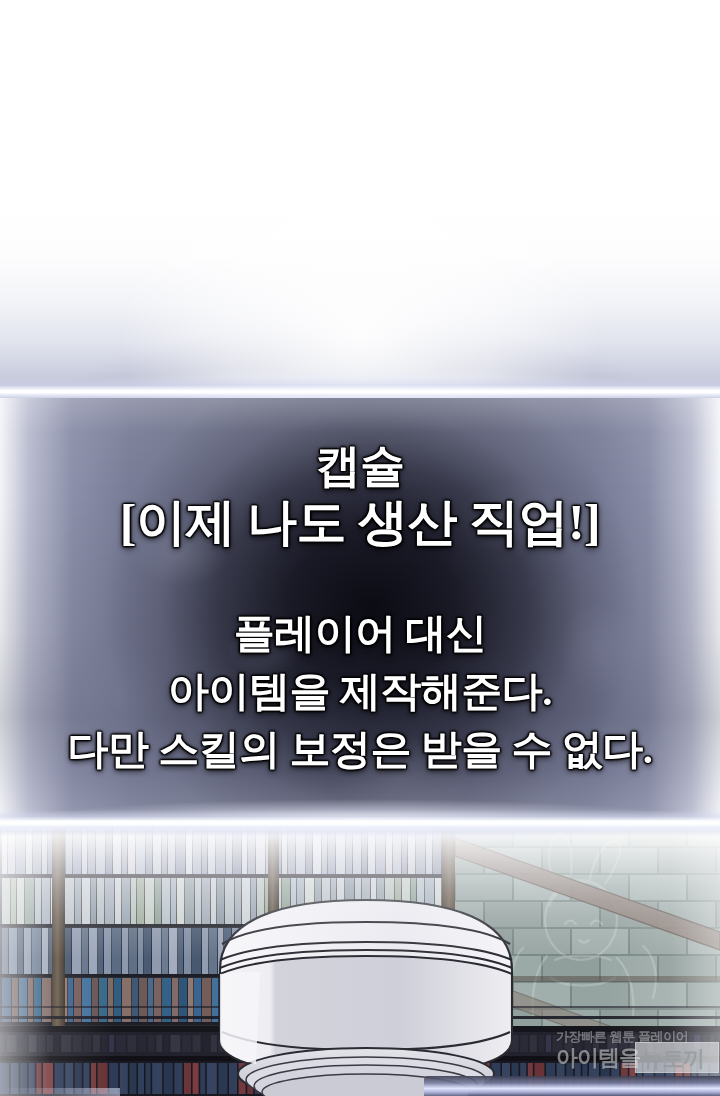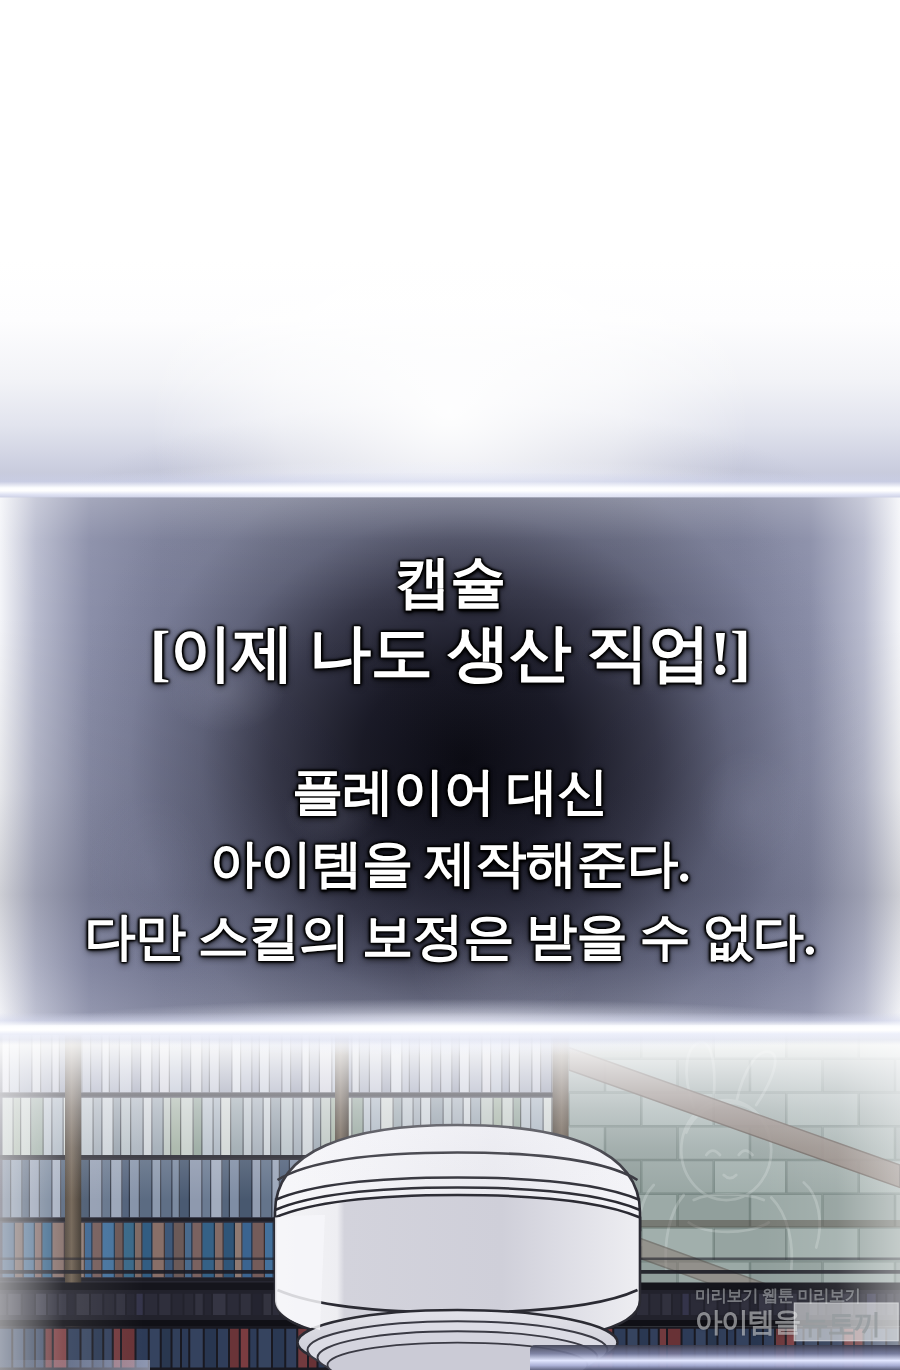--- a/index.html
+++ b/index.html
@@ -938,21 +938,21 @@
     <ellipse cx="158" cy="194" rx="104" ry="18" fill="#cbcbd6" stroke="#3a3a44" stroke-width="1.4"></ellipse>
 
     <path d="M12 76 L12 142 C12 152 24 160 48 166 L52 74 C36 74 22 75 12 76 Z" fill="#f6f6f9" opacity="0.85"></path>
   </svg>
 
   <div class="bot-fog"></div>
 
   <div class="lightbar-bot-glow"></div>
   <div class="lightbar-bot"></div>
 
-  <div class="wm wm-line1">미리보기 웹툰 미리보기</div>
+  <div class="wm wm-line1">가장빠른 웹툰 플레이어</div>
   <div class="wm wm-line2">아이템을</div>
   <div class="wm-badge"></div>
   <div class="wm-badge-text">뉴토끼</div>
 
   <div class="bot-blue"></div>
   <div class="bot-blue-left"></div>
 
 </div>
 
 </body></html>

